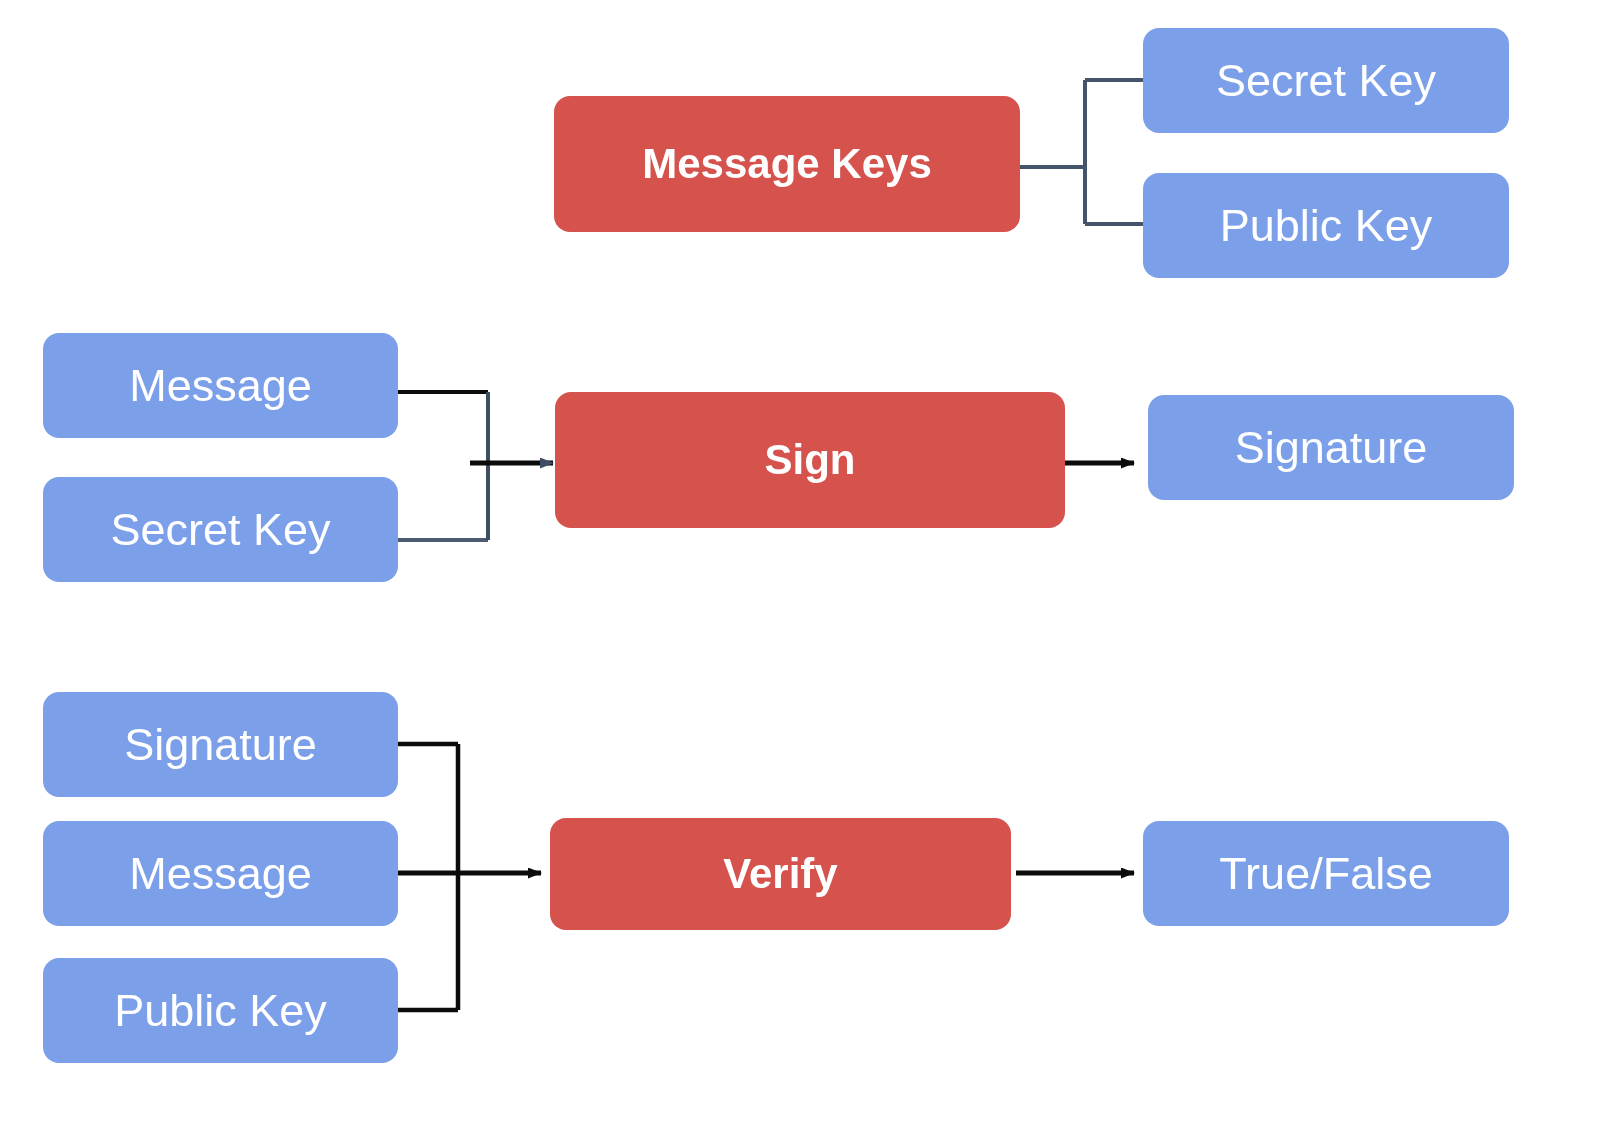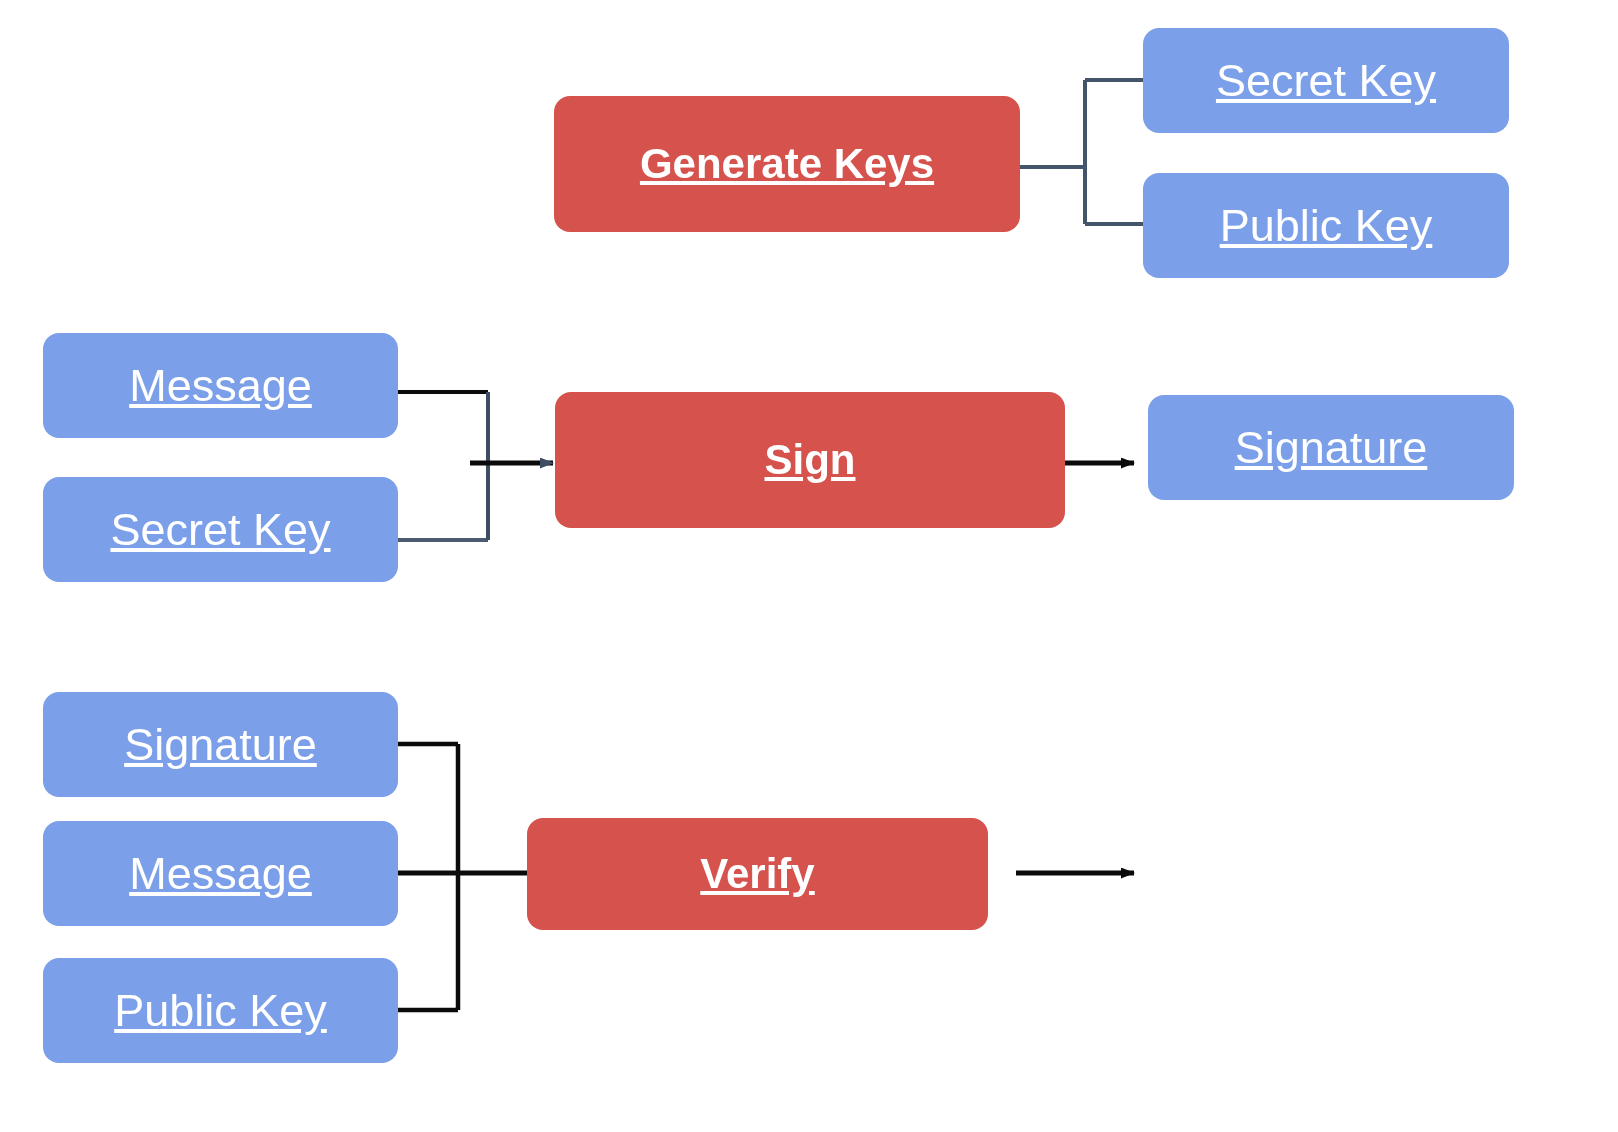--- a/index.html
+++ b/index.html
@@ -20,21 +20,20 @@
   .node {
     position: absolute;
     display: flex;
     align-items: center;
     justify-content: center;
     box-sizing: border-box;
     color: #ffffff;
     text-align: center;
     line-height: 1.1;
     user-select: none;
-    text-decoration: underline;
   }
   .node.blue {
     background: #7B9FE8;
     border-radius: 16px;
     font-size: 45px;
     font-weight: 400;
   }
   .node.red {
     background: #D5524D;
     border-radius: 16px;
@@ -92,21 +91,21 @@
       <path d="M458,744 L458,1010" stroke="#0b0b0b" stroke-width="4.5" fill="none"></path>
       <path d="M398,873 L541,873" stroke="#0b0b0b" stroke-width="5" fill="none" marker-end="url(#arrow-black)"></path>
     </g>
 
     <g>
       <path d="M1016,873 L1134,873" stroke="#0b0b0b" stroke-width="5" fill="none" marker-end="url(#arrow-black)"></path>
     </g>
   </svg>
 
   <div class="node red" style="left:554px; top:96px; width:466px; height:136px;">
-    <span>Generate Keys</span>
+    <span>Message Keys</span>
   </div>
 
   <div class="node blue" style="left:1143px; top:28px; width:366px; height:105px;">
     <span>Secret Key</span>
   </div>
 
   <div class="node blue" style="left:1143px; top:173px; width:366px; height:105px;">
     <span>Public Key</span>
   </div>
 
@@ -131,18 +130,21 @@
   </div>
 
   <div class="node blue" style="left:43px; top:821px; width:355px; height:105px;">
     <span>Message</span>
   </div>
 
   <div class="node blue" style="left:43px; top:958px; width:355px; height:105px;">
     <span>Public Key</span>
   </div>
 
-  <div class="node red" style="left:527px; top:818px; width:461px; height:112px;">
+  <div class="node red" style="left:550px; top:818px; width:461px; height:112px;">
     <span>Verify</span>
   </div>
 
+  <div class="node blue" style="left:1143px; top:821px; width:366px; height:105px;">
+    <span>True/False</span>
+  </div>
 
 </div>
 
 </body></html>

